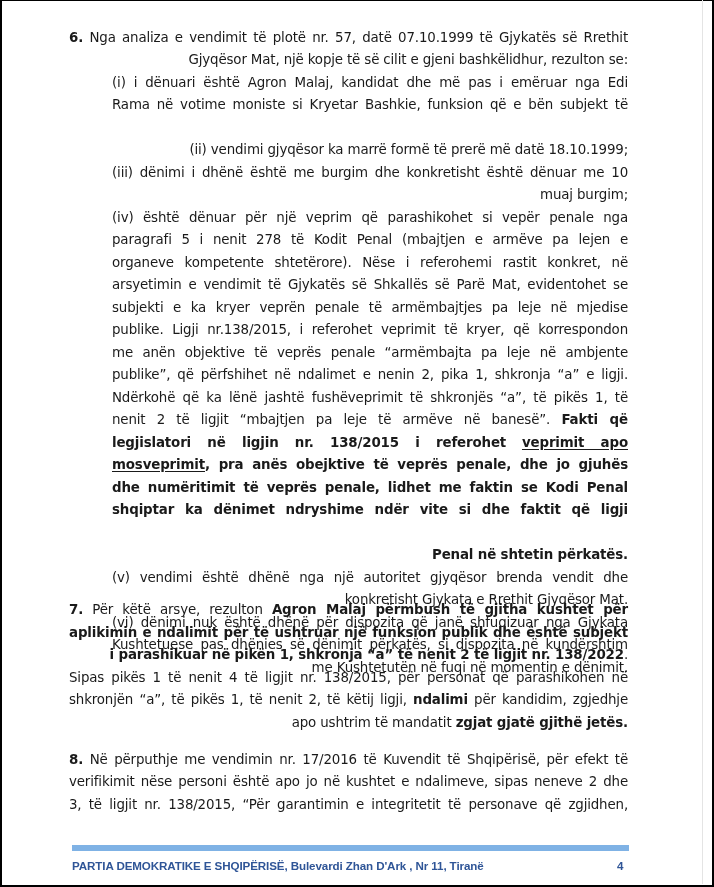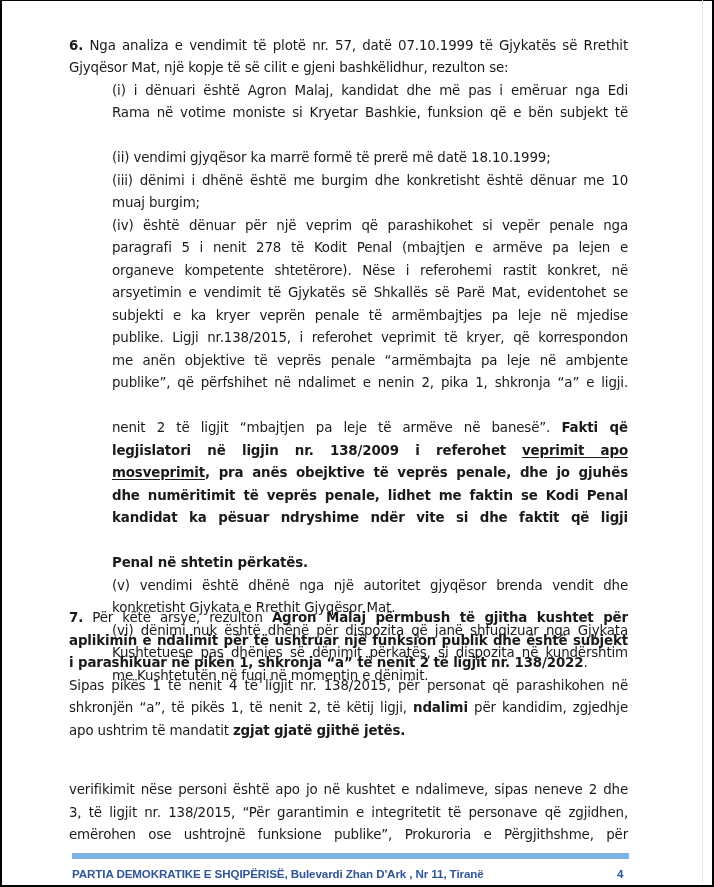--- a/index.html
+++ b/index.html
@@ -18,28 +18,29 @@
     border-bottom: 3px solid #000;
     box-sizing: content-box;
   }
   .frame-right {
     position: absolute; right: 0; top: 0; width: 2px; height: 887px; background:#000;
   }
   .ghost-line {
     position: absolute; left: 702px; top: 0; width: 1px; height: 884px; background: #e4e4e4;
   }
   .page {
-    position: absolute; left: 0; top: 8px; width: 714px; height: 771px;
+    position: absolute; left: 0; top: 0; width: 714px; height: 771px;
   }
   .line {
     position: absolute;
     font-size: 13.4px;
     line-height: 18px;
     white-space: nowrap;
     letter-spacing: -0.15px;
+    text-align: right;
   }
   .line.j {
     text-align: justify;
     text-align-last: justify;
     white-space: normal;
   }
   .l0 { left: 69px; width: 559px; }
   .l1 { left: 112px; width: 516px; }
   b, .b { font-weight: bold; }
   .u { text-decoration: underline; text-underline-offset: 2px; }
@@ -80,41 +81,42 @@
   <div class="line l1" style="top:186px">muaj burgim;</div>
 
   <div class="line j l1" style="top:209px">(iv) është dënuar për një veprim që parashikohet si vepër penale nga</div>
   <div class="line j l1" style="top:231px">paragrafi 5 i nenit 278 të Kodit Penal (mbajtjen e armëve pa lejen e</div>
   <div class="line j l1" style="top:254px">organeve kompetente shtetërore). Nëse i referohemi rastit konkret, në</div>
   <div class="line j l1" style="top:276px">arsyetimin e vendimit të Gjykatës së Shkallës së Parë Mat, evidentohet se</div>
   <div class="line j l1" style="top:299px">subjekti e ka kryer veprën penale të armëmbajtjes pa leje në mjedise</div>
   <div class="line j l1" style="top:321px">publike. Ligji nr.138/2015, i referohet veprimit të kryer, që korrespondon</div>
   <div class="line j l1" style="top:344px">me anën objektive të veprës penale “armëmbajta pa leje në ambjente</div>
   <div class="line j l1" style="top:366px">publike”, që përfshihet në ndalimet e nenin 2, pika 1, shkronja “a” e ligji.</div>
+  <div class="line j l1" style="top:389px">Ndërkohë që ka lënë jashtë fushëveprimit të shkronjës “a”, të pikës 1, të</div>
   <div class="line j l1" style="top:411px"><span>nenit 2 të ligjit “mbajtjen pa leje të armëve në banesë”.</span> <b>Fakti që</b></div>
-  <div class="line j l1" style="top:434px"><b>legjislatori në ligjin nr. 138/2009 i referohet</b> <b class="u">veprimit apo</b></div>
+  <div class="line j l1" style="top:434px"><b>legjislatori në ligjin nr. 138/2015 i referohet</b> <b class="u">veprimit apo</b></div>
   <div class="line j l1" style="top:456px"><b class="u">mosveprimit</b><b>, pra anës obejktive të veprës penale, dhe jo gjuhës</b></div>
   <div class="line j l1 b" style="top:479px">dhe numëritimit të veprës penale, lidhet me faktin se Kodi Penal</div>
-  <div class="line j l1 b" style="top:501px">kandidat ka pësuar ndryshime ndër vite si dhe faktit që ligji</div>
+  <div class="line j l1 b" style="top:501px">shqiptar ka dënimet ndryshime ndër vite si dhe faktit që ligji</div>
   <div class="line l1 b" style="top:546px">Penal në shtetin përkatës.</div>
 
   <div class="line j l1" style="top:569px">(v) vendimi është dhënë nga një autoritet gjyqësor brenda vendit dhe</div>
   <div class="line j l1" style="top:614px">(vi) dënimi nuk është dhënë për dispozita që janë shfuqizuar nga Gjykata</div>
 
   <div class="line l1" style="top:591px">konkretisht Gjykata e Rrethit Gjyqësor Mat.</div>
   <div class="line l1" style="top:659px">me Kushtetutën në fuqi në momentin e dënimit.</div>
   <div class="line j l1" style="top:636px">Kushtetuese pas dhënies së dënimit përkatës, si dispozita në kundërshtim</div>
 
   <div class="line j l0" style="top:601px"><b>7.</b> <span>Për këtë arsye, rezulton</span> <b>Agron Malaj përmbush të gjitha kushtet për</b></div>
   <div class="line j l0 b" style="top:624px">aplikimin e ndalimit për të ushtruar një funksion publik dhe është subjekt</div>
   <div class="line l0" style="top:646px"><b>i parashikuar në pikën 1, shkronja “a” të nenit 2 të ligjit nr. 138/2022</b><span>.</span></div>
   <div class="line j l0" style="top:669px">Sipas pikës 1 të nenit 4 të ligjit nr. 138/2015, për personat që parashikohen në</div>
   <div class="line j l0" style="top:691px"><span>shkronjën “a”, të pikës 1, të nenit 2, të këtij ligji,</span> <b>ndalimi</b> <span>për kandidim, zgjedhje</span></div>
   <div class="line l0" style="top:714px"><span>apo ushtrim të mandatit</span> <b>zgjat gjatë gjithë jetës.</b></div>
 
+  <div class="line j l0" style="top:751px"><b>8.</b> <span>Në përputhje me vendimin nr. 17/2016 të Kuvendit të Shqipërisë, për efekt të</span></div>
   <div class="line j l0" style="top:773px">verifikimit nëse personi është apo jo në kushtet e ndalimeve, sipas neneve 2 dhe</div>
   <div class="line j l0" style="top:796px">3, të ligjit nr. 138/2015, “Për garantimin e integritetit të personave që zgjidhen,</div>
-  <div class="line j l0" style="top:818px">emërohen ose ushtrojnë funksione publike”, Prokuroria e Përgjithshme, për</div>
 
   <div class="footer-bar"></div>
   <div class="footer-text">PARTIA DEMOKRATIKE E SHQIPËRISË, Bulevardi Zhan D'Ark , Nr 11, Tiranë</div>
   <div class="footer-page">4</div>
 </div>
 
 </body></html>

